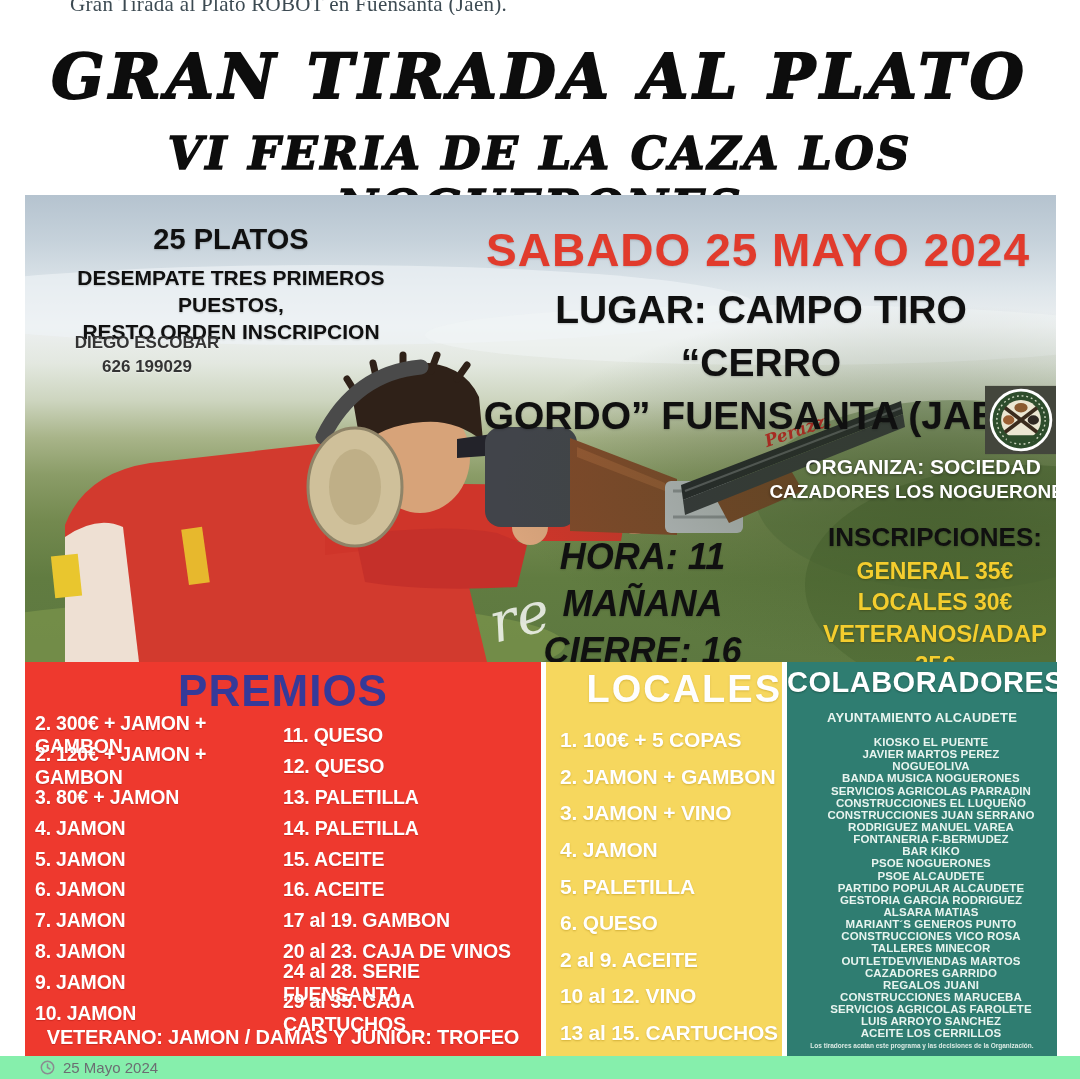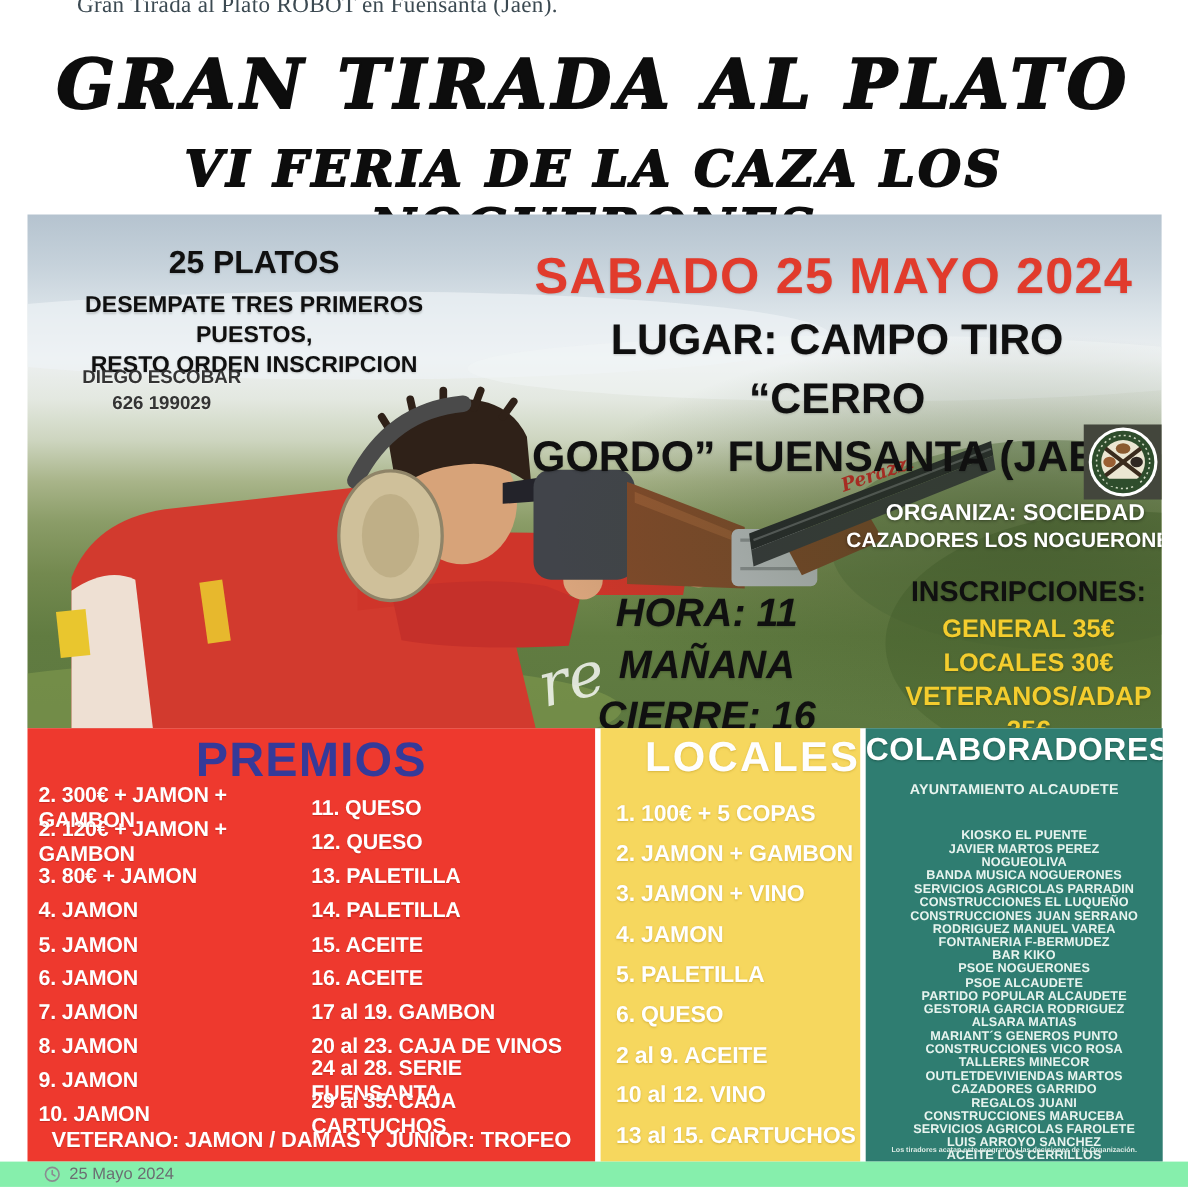--- a/index.html
+++ b/index.html
@@ -71,21 +71,21 @@
         letter-spacing:2px;text-shadow:0 1px 2px rgba(160,120,0,.35);}
   #locales-list{position:absolute;left:14px;top:60px;}
   .locales-item{height:36.6px;color:#fff;font-weight:700;font-size:21px;letter-spacing:-.2px;
         text-shadow:0 1px 2px rgba(160,120,0,.4);display:flex;align-items:center;}
 
   #colaboradores{left:787px;width:270px;background:#2f7d71;}
   #colaboradores .c-title{margin-top:4px;text-align:center;font-size:29px;font-weight:800;color:#fff;
         letter-spacing:.5px;text-shadow:0 1px 2px rgba(0,40,30,.4);}
   #colab-lead{position:absolute;left:0;right:0;top:48px;text-align:center;color:#e8f4ef;
         font-weight:800;font-size:13px;letter-spacing:.2px;}
-  #colab-list{position:absolute;left:0;right:0;top:92px;text-align:center;padding-left:18px;}
+  #colab-list{position:absolute;left:0;right:0;top:74px;text-align:center;padding-left:18px;}
   .colab-item{height:12.15px;line-height:12.15px;color:#e8f4ef;font-weight:800;font-size:11.5px;
         letter-spacing:.1px;}
   #colab-disclaimer{position:absolute;left:0;right:0;top:380px;text-align:center;color:#dcebe5;
         font-weight:700;font-size:6.5px;}
 
   
   #footer{position:absolute;left:0;top:1056px;width:1080px;height:23px;background:#86efac;
         display:flex;align-items:center;}
   #footer-inner{display:flex;align-items:center;gap:8px;margin-left:40px;color:#6b6e72;font-size:15px;}
 </style>

